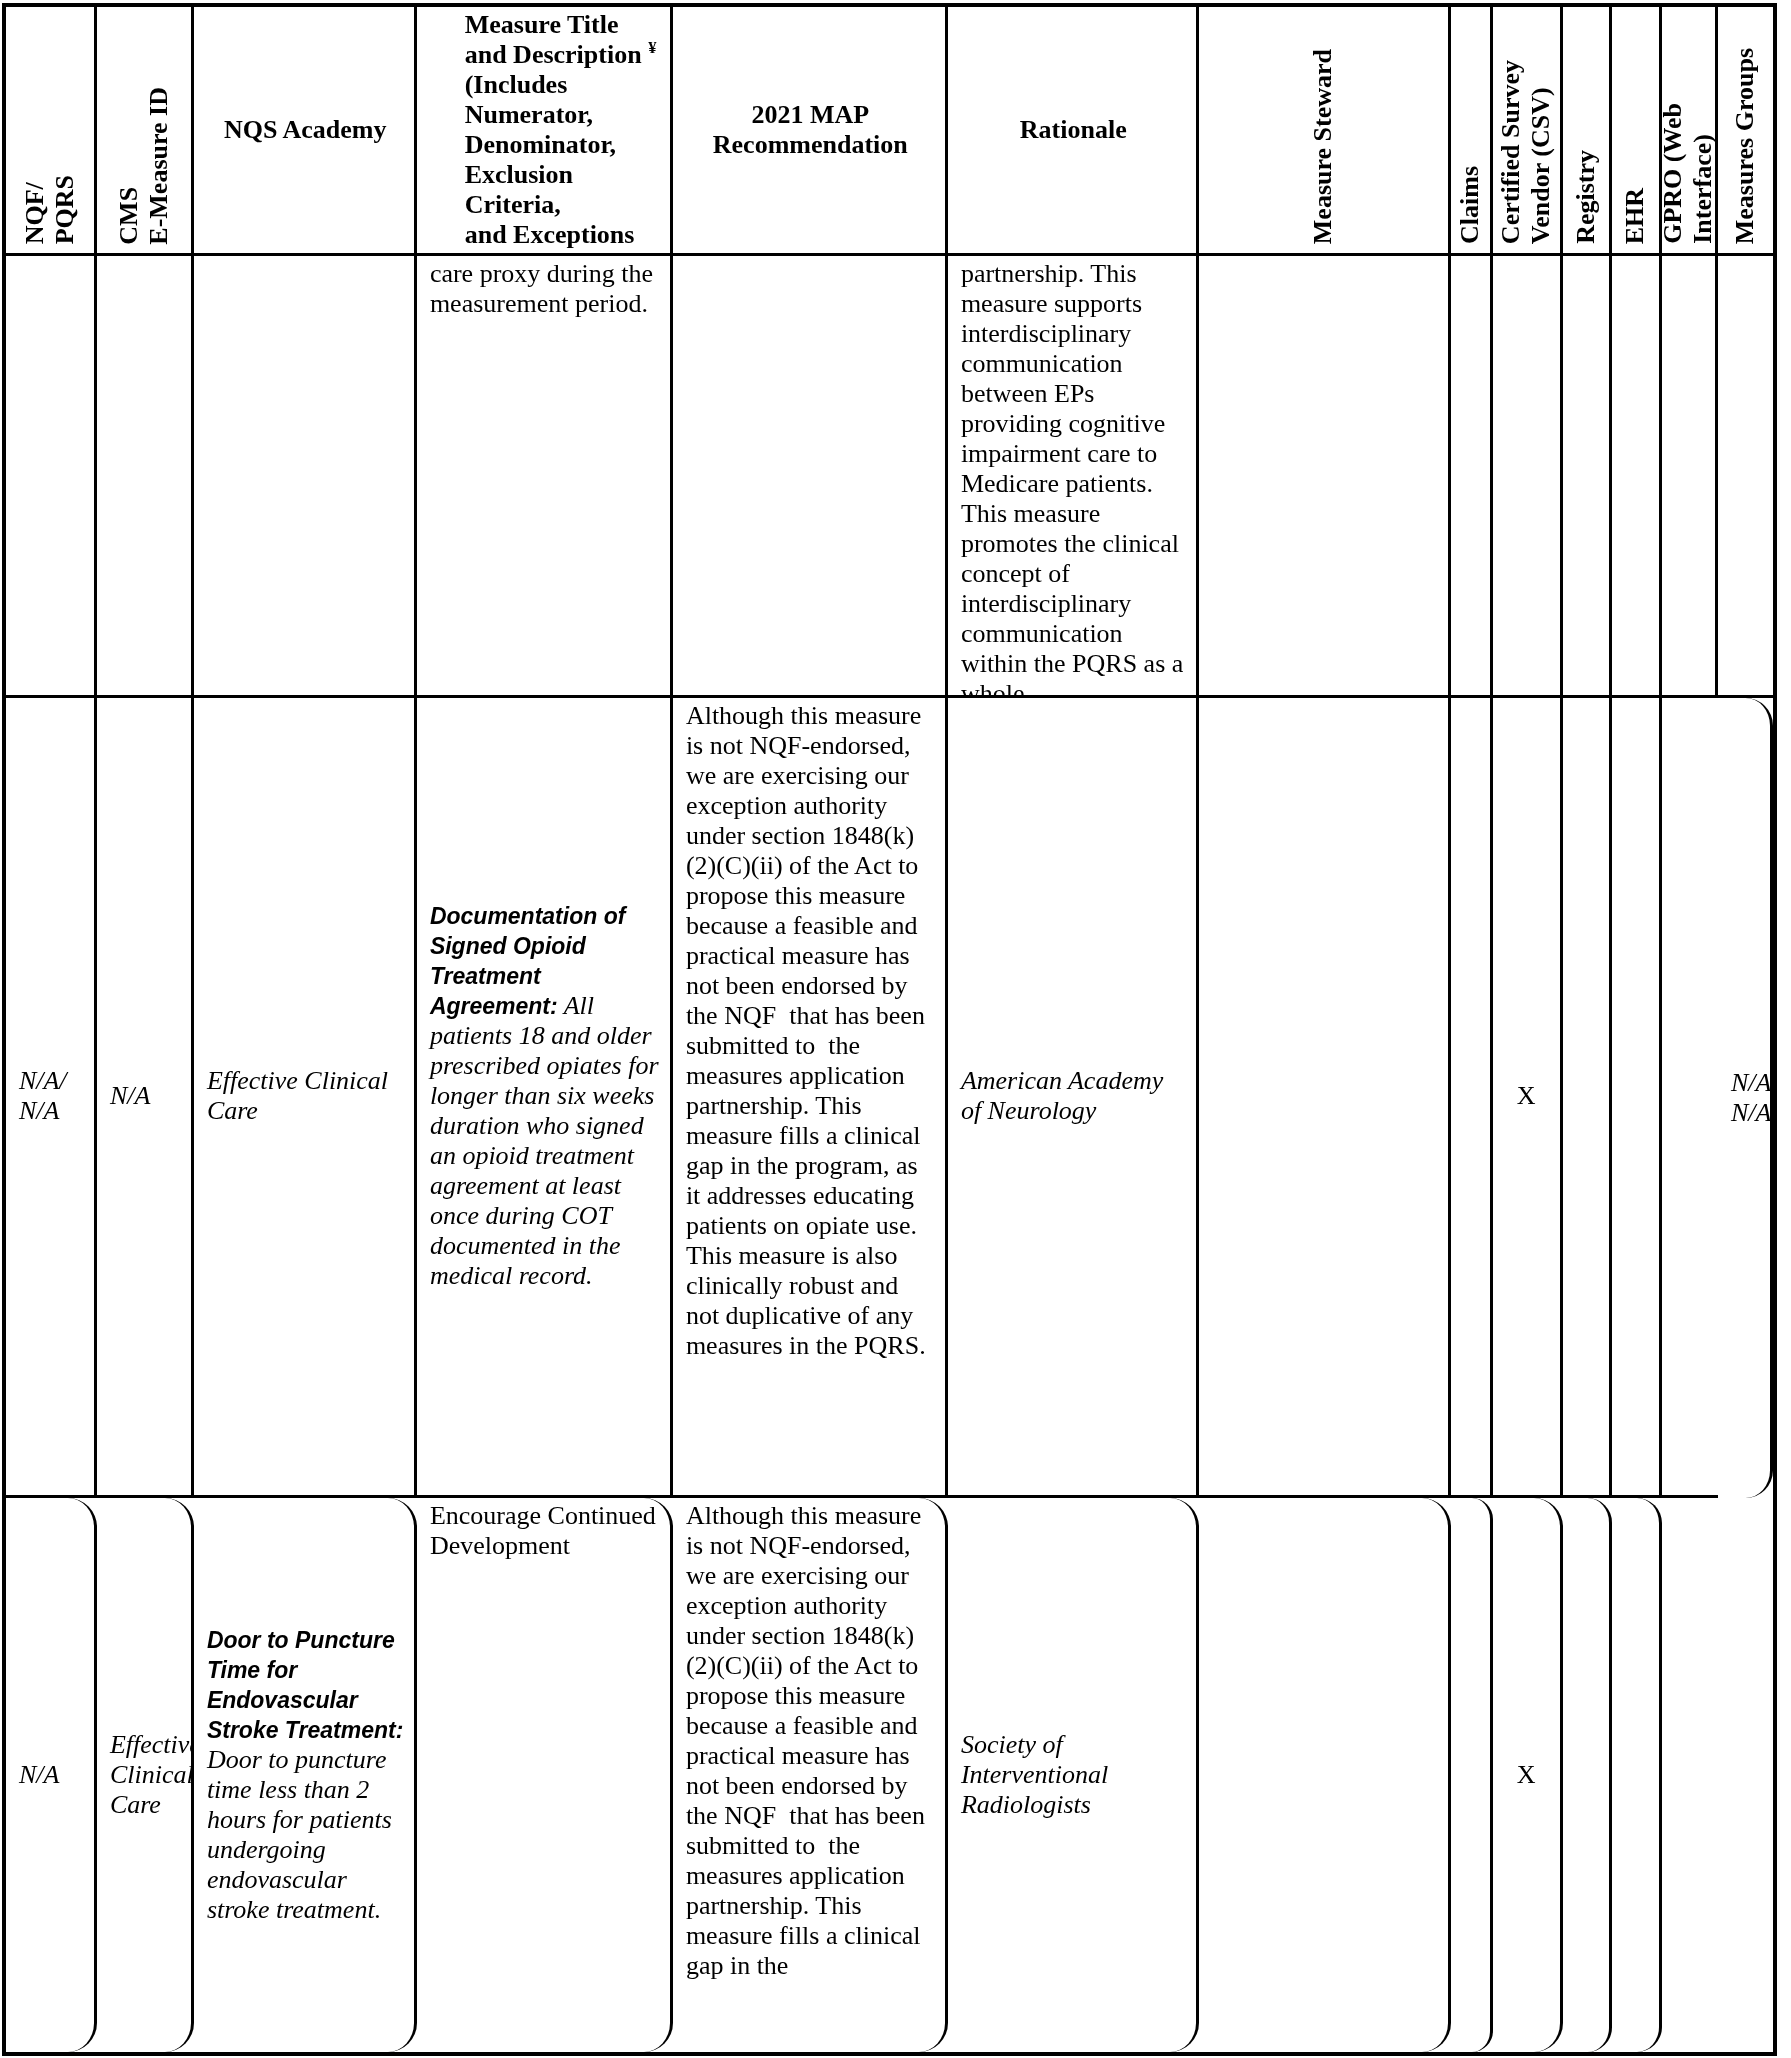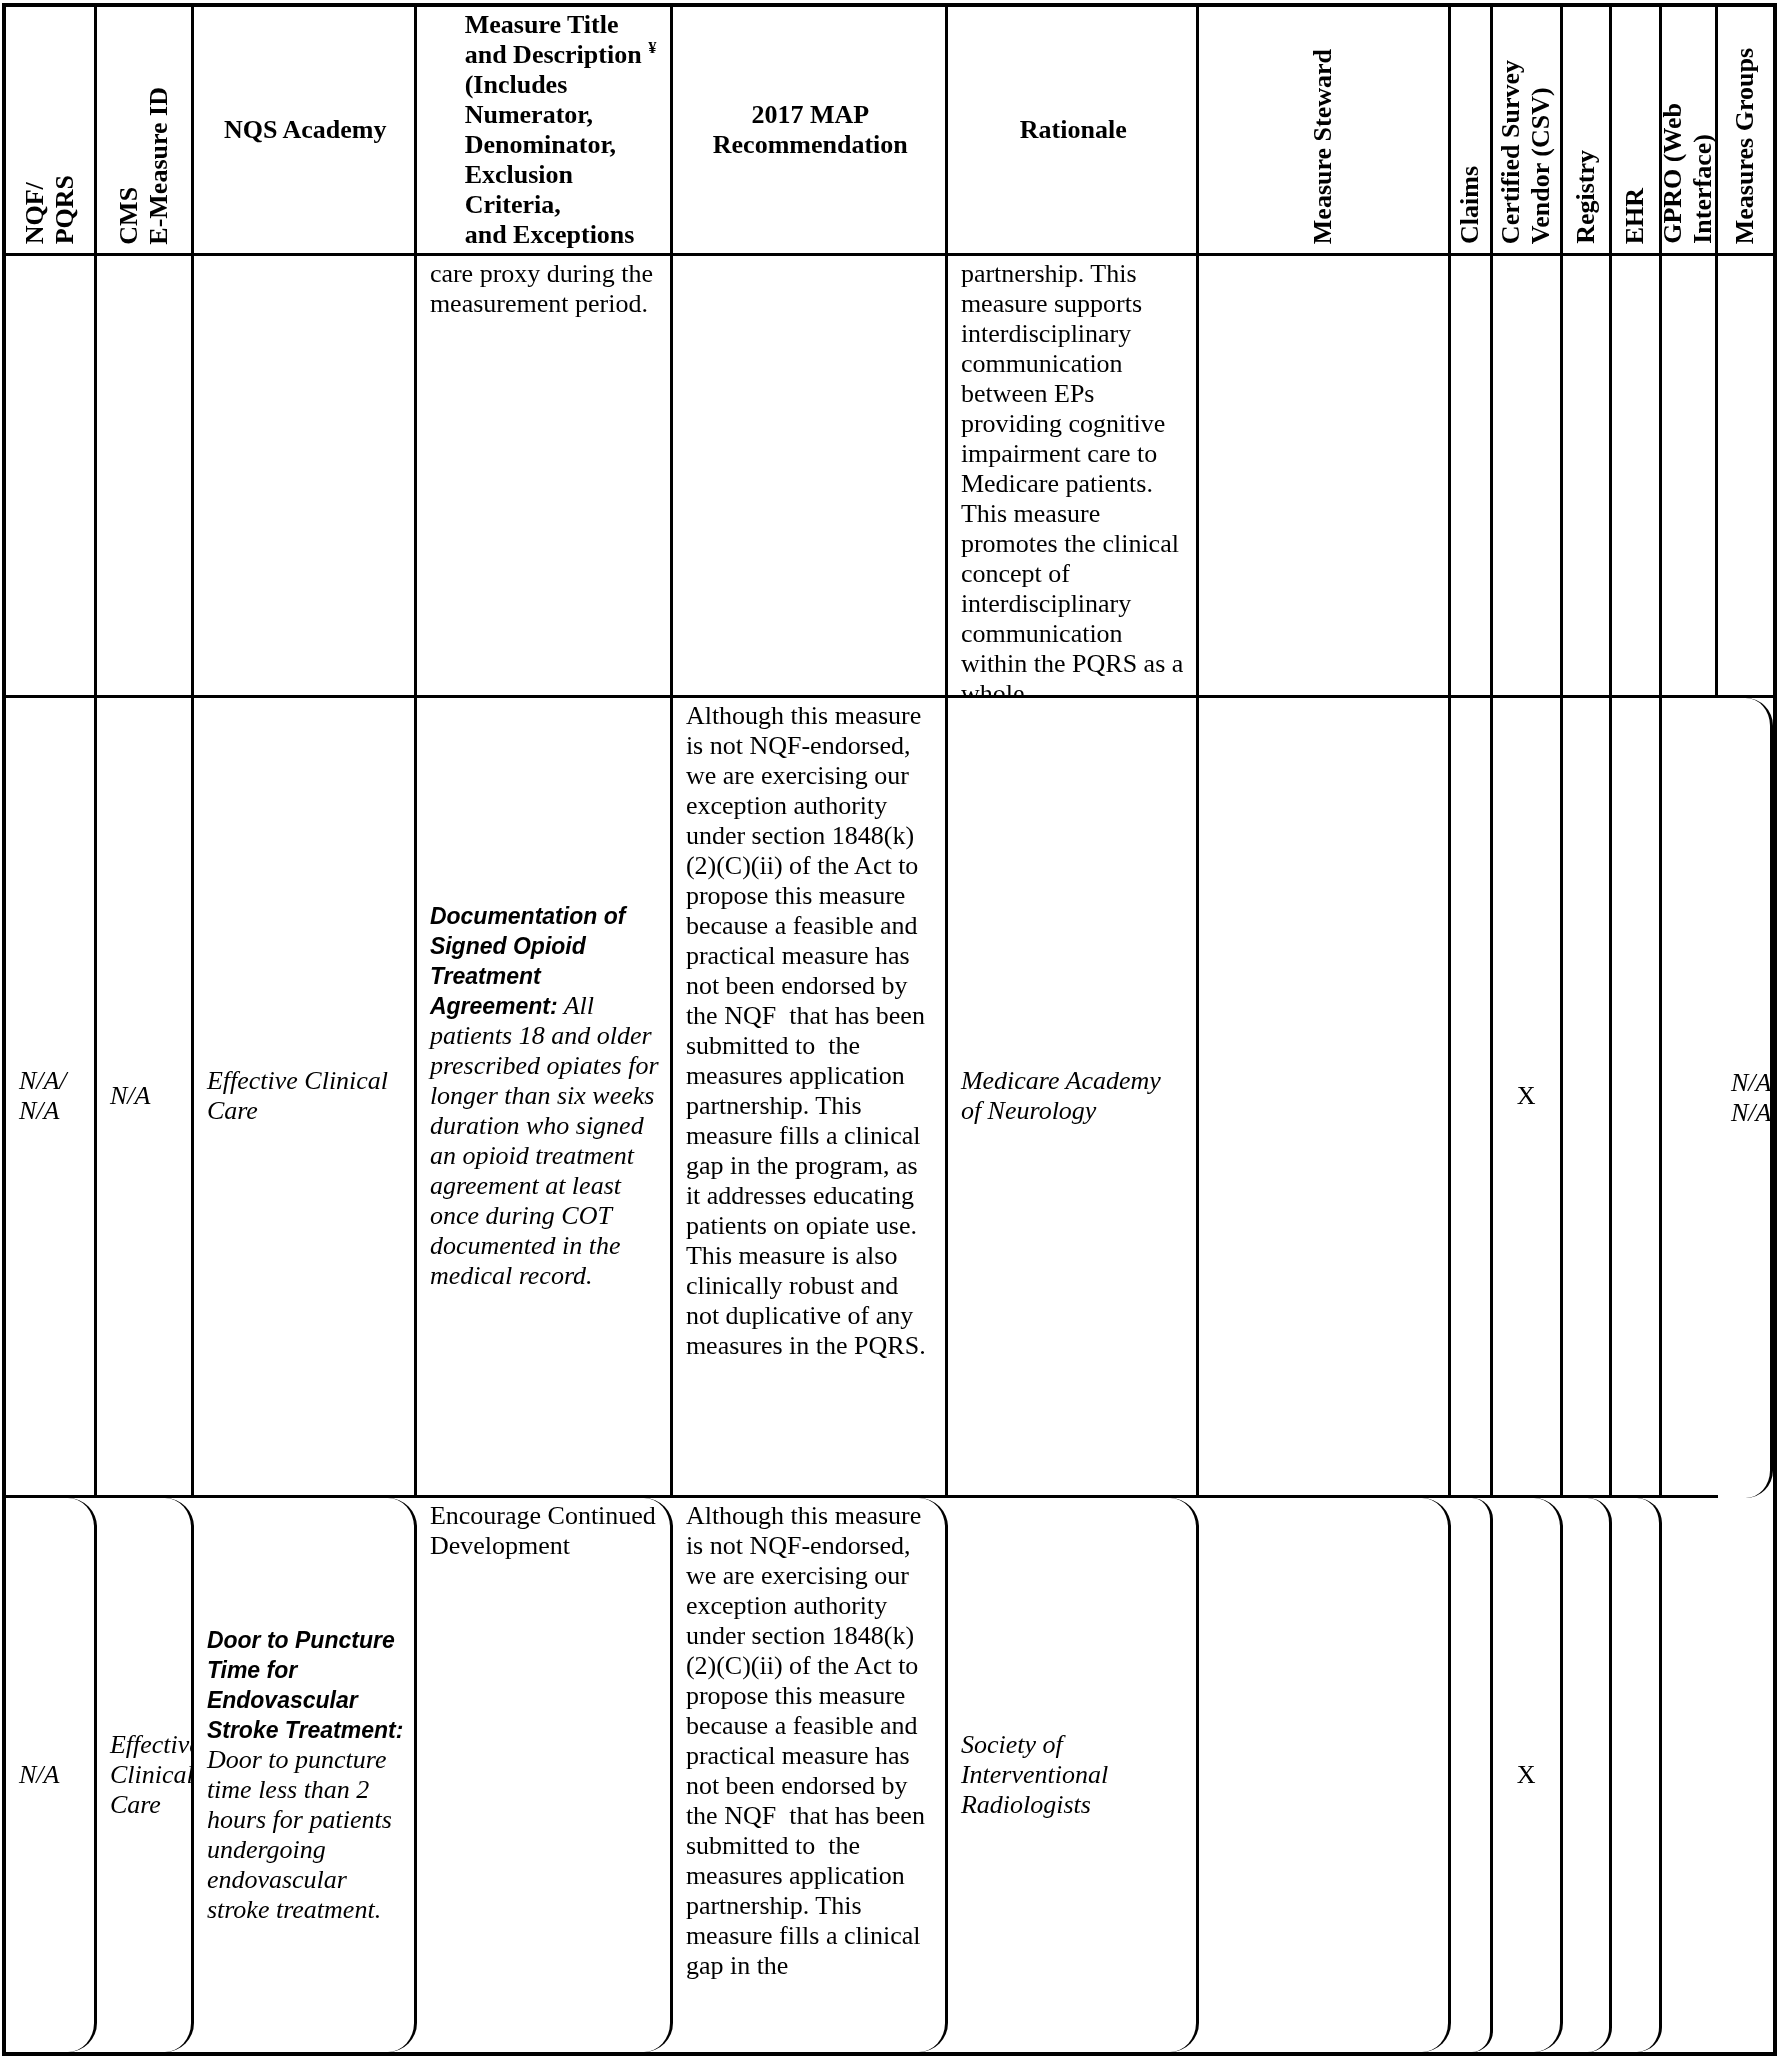--- a/index.html
+++ b/index.html
@@ -47,21 +47,21 @@
   <div class="cell vhead"><span class="vtxt">CMS
 E-Measure ID</span></div>
   <div class="cell hd-center">NQS Academy</div>
   <div class="cell hd"><span>Measure Title and Description</span><sup>¥</sup><span>
 (Includes
 Numerator,
 Denominator,
 Exclusion Criteria,
 and Exceptions
 Information)</span></div>
-  <div class="cell hd-center">2017 MAP
+  <div class="cell hd-center">2021 MAP
 Recommendation</div>
   <div class="cell hd-center">Rationale</div>
   <div class="cell vhead"><span class="vtxt">Measure Steward</span></div>
   <div class="cell vhead"><span class="vtxt">Claims</span></div>
   <div class="cell vhead"><span class="vtxt">Certified Survey
 Vendor (CSV)</span></div>
   <div class="cell vhead"><span class="vtxt">Registry</span></div>
   <div class="cell vhead"><span class="vtxt">EHR</span></div>
   <div class="cell vhead"><span class="vtxt">GPRO (Web
 Interface)</span></div>
@@ -80,21 +80,21 @@
   <div class="cell"></div>
   <div class="cell"></div>
   <div class="cell lastcol"></div>
 
   <div class="cell vc">N/A/
 N/A</div>
   <div class="cell vc">N/A</div>
   <div class="cell vc">Effective Clinical Care</div>
   <div class="cell vc"><div><span class="bold-sans">Documentation of Signed Opioid Treatment Agreement:</span><span> All patients 18 and older prescribed opiates for longer than six weeks duration who signed an opioid treatment agreement at least once during COT documented in the medical record.</span></div></div>
   <div class="cell">Although this measure is not NQF-endorsed, we are exercising our exception authority under section 1848(k)(2)(C)(ii) of the Act to propose this measure because a feasible and practical measure has not been endorsed by the NQF  that has been submitted to  the measures application partnership. This measure fills a clinical gap in the program, as it addresses educating patients on opiate use. This measure is also clinically robust and not duplicative of any measures in the PQRS.</div>
-  <div class="cell vc">Medicare Academy of Neurology</div>
+  <div class="cell vc">American Academy of Neurology</div>
   <div class="cell"></div>
   <div class="cell"></div>
   <div class="cell xmark">X</div>
   <div class="cell"></div>
   <div class="cell"></div>
   <div class="cell lastcol"></div>
 
   <div class="cell vc lastrow">N/A/
 N/A</div>
   <div class="cell vc lastrow">N/A</div>

